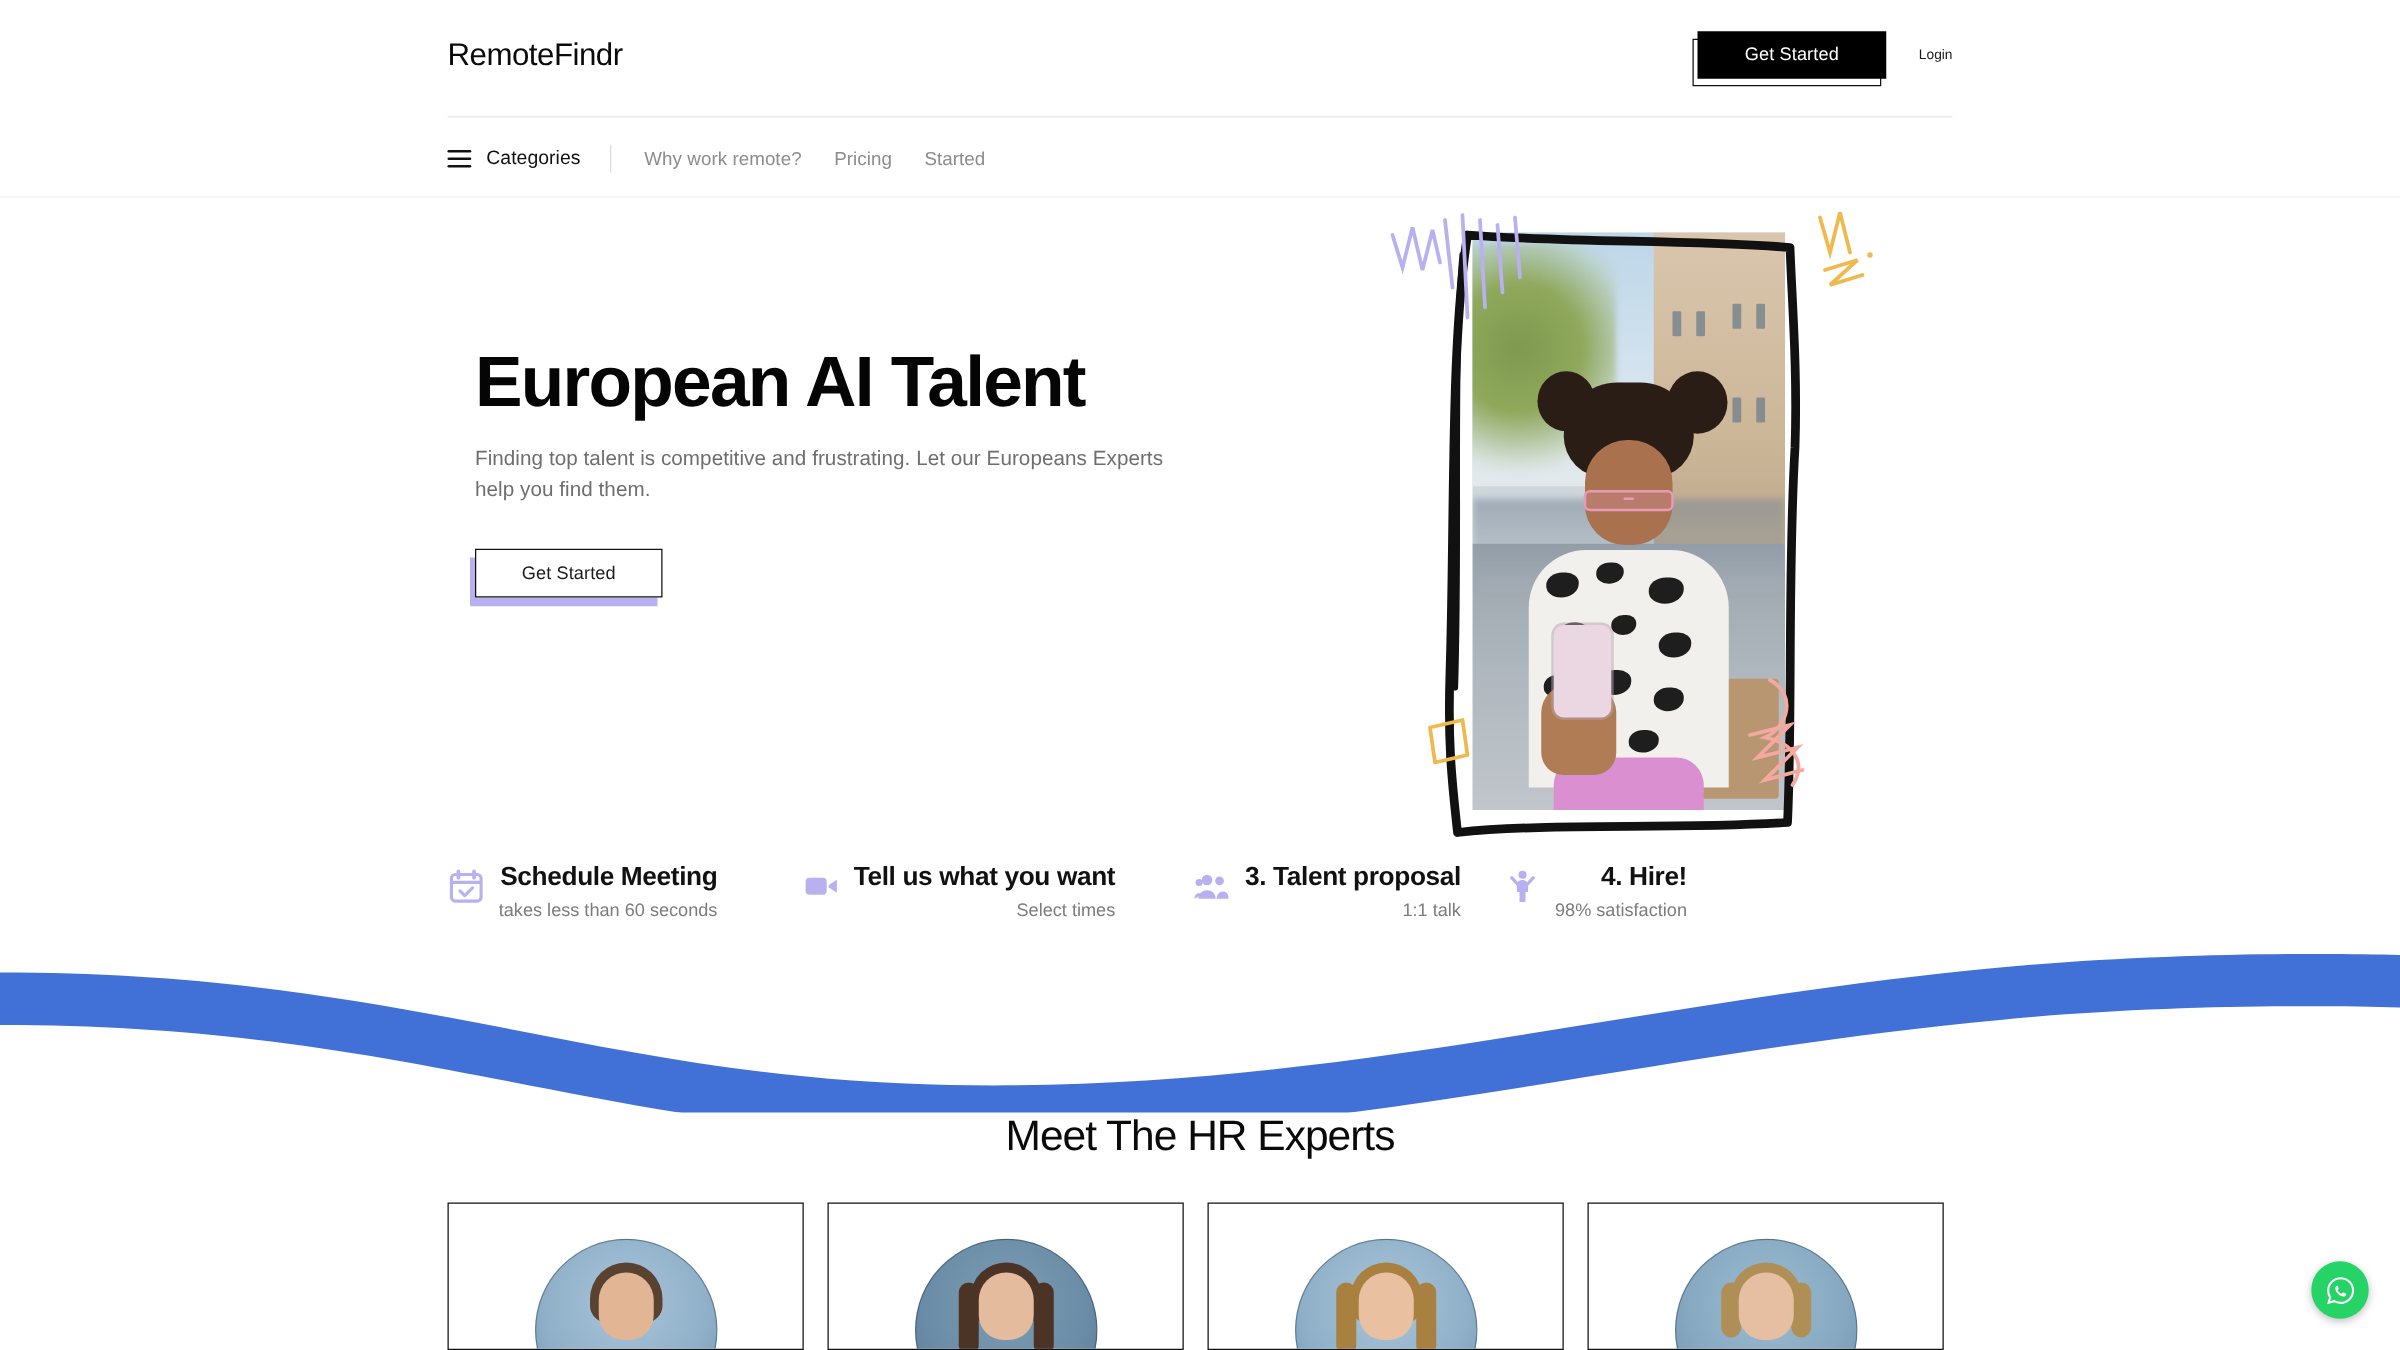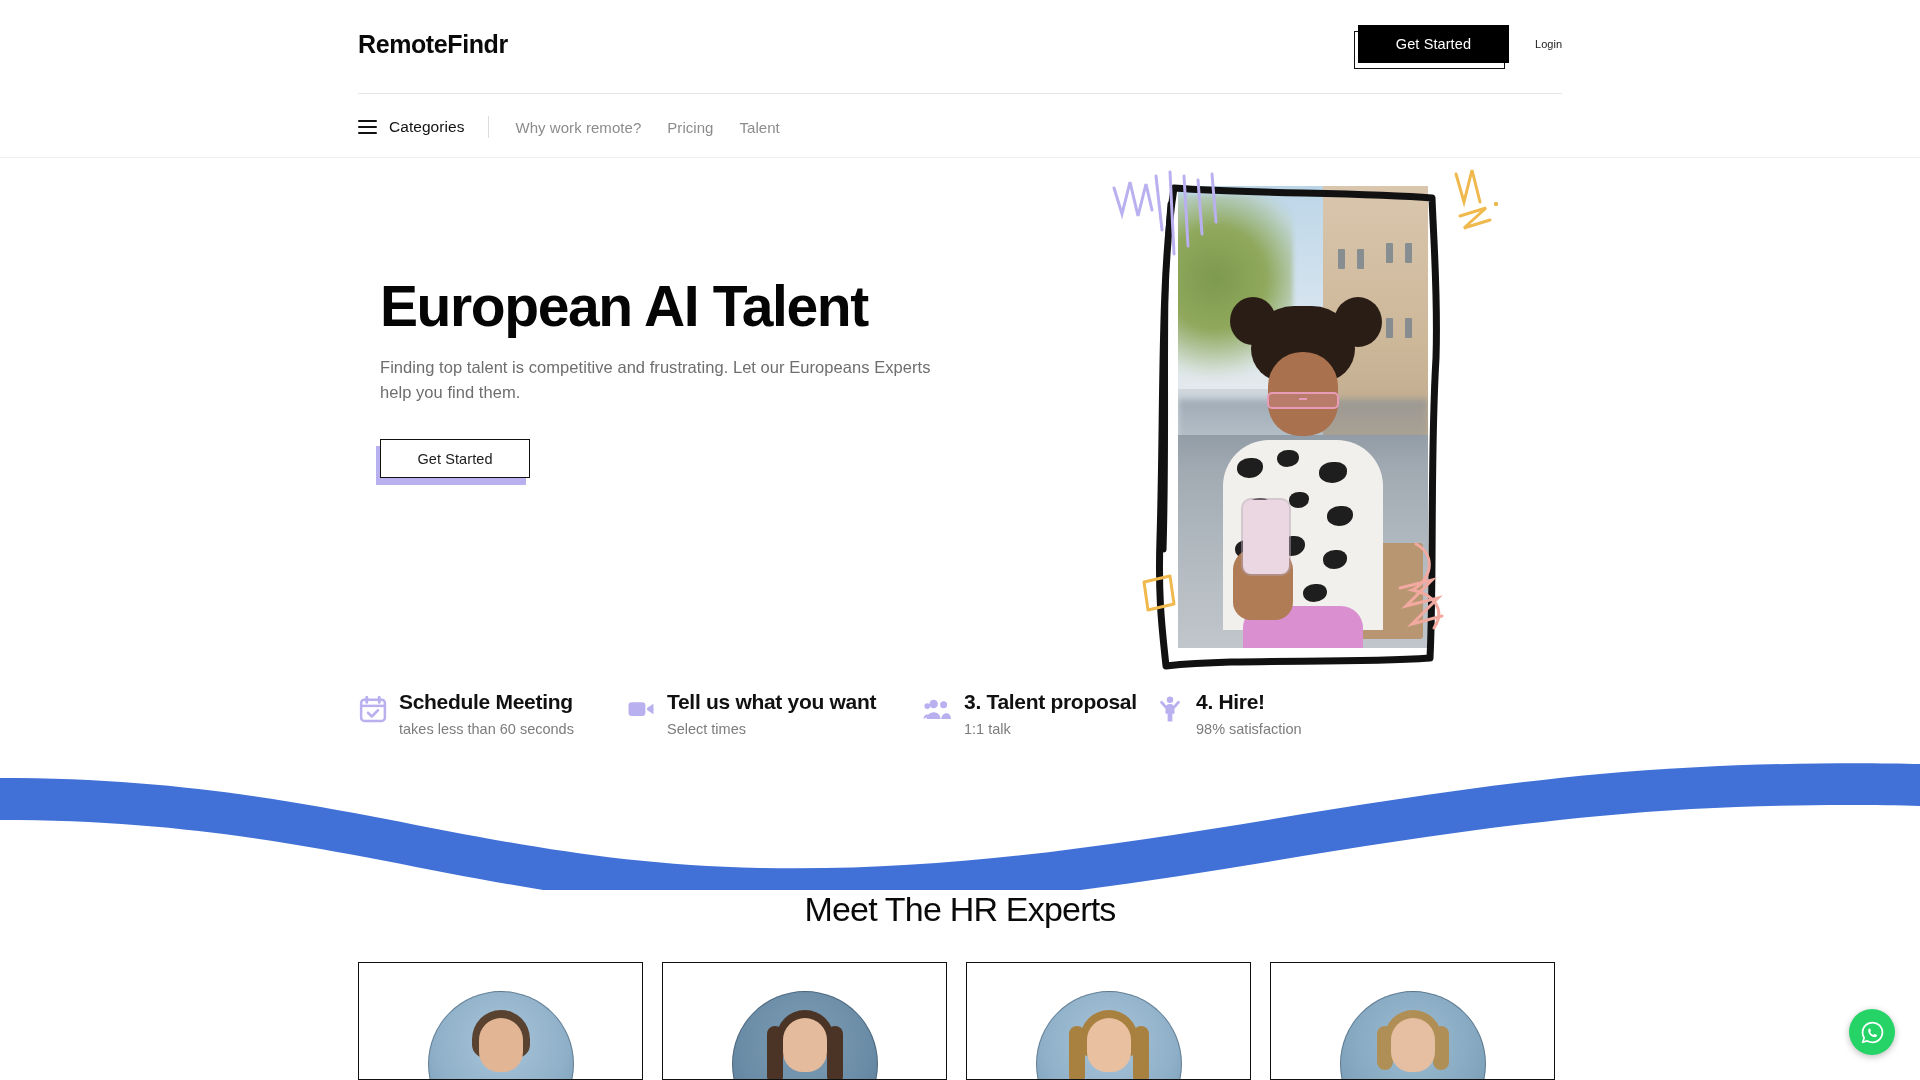--- a/index.html
+++ b/index.html
@@ -15,21 +15,21 @@
   
   .header {
     position: absolute; top: 0; left: 0; width: 1920px; height: 97px;
     background: #fff;
   }
   .header-inner {
     position: absolute; left: 358px; top: 0; width: 1204px; height: 97px;
   }
   .brand {
     position: absolute; left: 0; top: 30px;
-    font-size: 25px; font-weight: 700; color: #0a0a0a;
+    font-size: 25px; font-weight: 400; color: #0a0a0a;
     letter-spacing: -0.4px;
   }
   .header-right {
     position: absolute; right: 0; top: 25px;
     display: flex; align-items: center; gap: 26px;
   }
   .btn-wrap { position: relative; }
   .cta-dark {
     position: relative; z-index: 2;
     display: inline-flex; align-items: center; justify-content: center;
@@ -181,21 +181,21 @@
     content:''; position:absolute; left:-26px; bottom:0; width:36px; height:72px;
     background:#c7a584; border-radius:3px;
   }
 
   
   .frame-svg { position:absolute; left:0; top:0; width:420px; height:560px; pointer-events:none; }
 
   
   .steps {
     position: absolute; top: 690px; left: 358px;
-    display: flex; align-items: flex-start; gap: 0;
+    display: flex; align-items: flex-start; gap: 16px; text-align: right;
   }
   .step { display:flex; align-items:flex-start; }
   .step-icon {
     width: 30px; height: 30px; margin-right: 11px; margin-top: 4px;
     color: #b9b0f0; flex: none;
   }
   .step-title {
     font-size: 21px; font-weight: 700; color: #111; letter-spacing: -0.3px;
     line-height: 1.1;
   }
@@ -264,21 +264,21 @@
       <div class="hamburger">
         <span></span>
           <span></span>
           <span></span>
       </div>
       <div class="nav-categories">Categories</div>
       <div class="nav-sep"></div>
       <div class="nav-links">
         <a class="nav-link">Why work remote?</a>
         <a class="nav-link">Pricing</a>
-        <a class="nav-link">Talent</a>
+        <a class="nav-link">Started</a>
       </div>
     </div>
   </div>
 
   <div class="hero">
 
     <div class="hero-copy">
       <h1 class="hero-h1">
         <span>European AI Talent</span>
       </h1>

